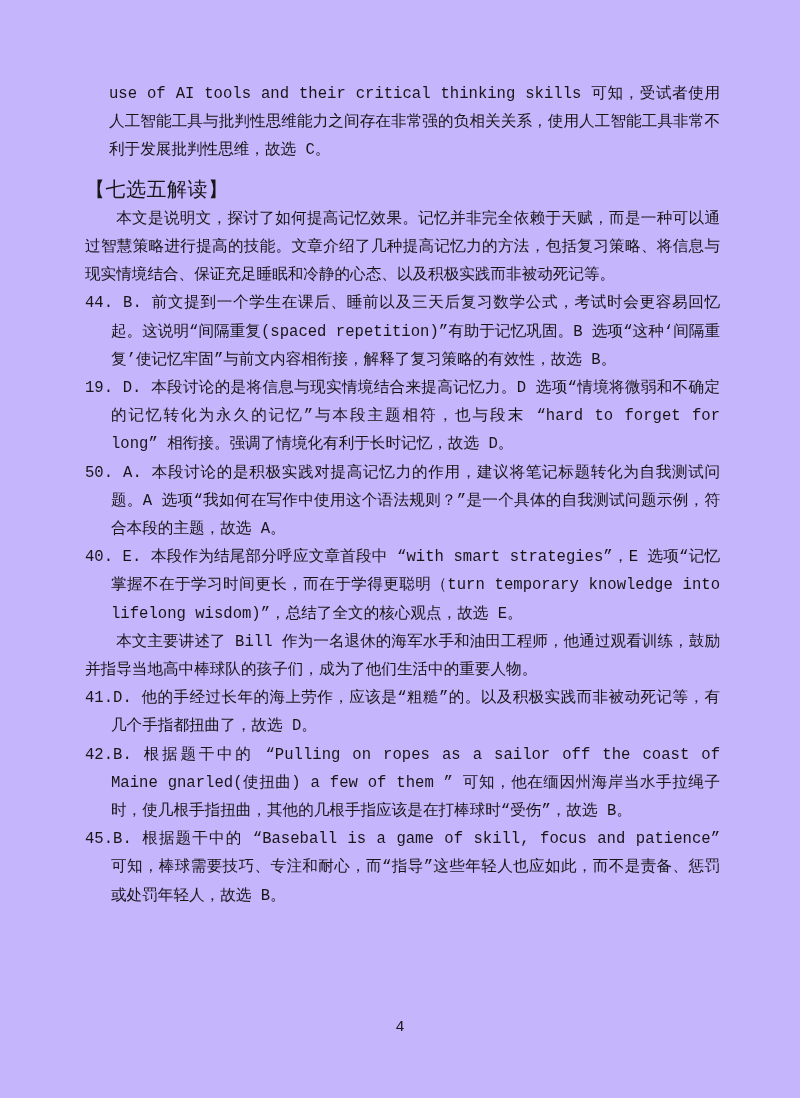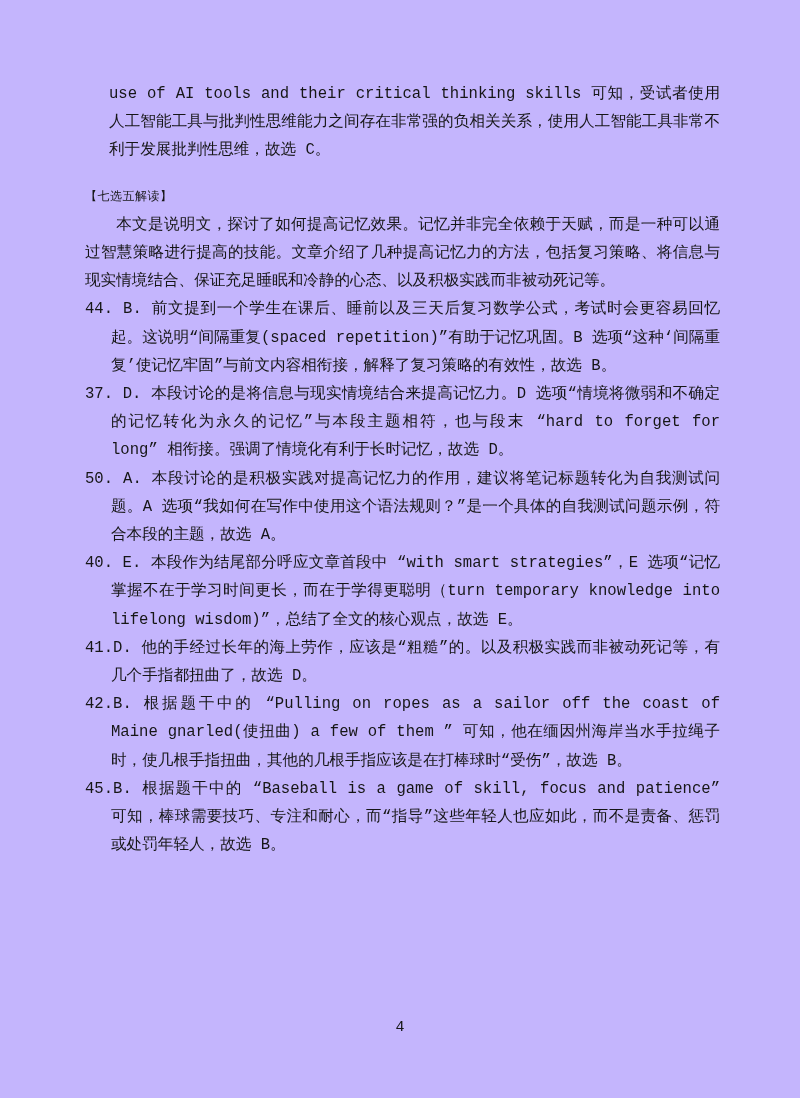--- a/index.html
+++ b/index.html
@@ -19,21 +19,21 @@
     top: 0; left: 0;
     box-sizing: border-box;
     width: 800px;
     padding: 80px 80px 0 85px;
     text-align: justify;
   }
   p { margin: 0; }
   
   .cont { padding-left: 24px; }
   
-  .sec { margin: 18px 0 0 0; font-size: 12px; font-weight: normal; letter-spacing: 0.5px; }
+  .sec { margin: 12px 0 0 0; font-size: 20px; font-weight: normal; letter-spacing: 0.5px; }
   .sec.tight { margin-top: 16px; }
   
   .intro { text-indent: 2em; }
   
   .item { padding-left: 26px; text-indent: -26px; }
   .num { white-space: nowrap; }
   .pageno {
     position: absolute;
     top: 1014px;
     left: 0;
@@ -47,24 +47,25 @@
 
 <div class="page">
   <div class="content">
 
     <p class="cont">use of AI tools and their critical thinking skills 可知，受试者使用人工智能工具与批判性思维能力之间存在非常强的负相关关系，使用人工智能工具非常不利于发展批判性思维，故选 C。</p>
 
     <p class="sec">【七选五解读】</p>
     <p class="intro">本文是说明文，探讨了如何提高记忆效果。记忆并非完全依赖于天赋，而是一种可以通过智慧策略进行提高的技能。文章介绍了几种提高记忆力的方法，包括复习策略、将信息与现实情境结合、保证充足睡眠和冷静的心态、以及积极实践而非被动死记等。</p>
 
     <p class="item"><span class="num">44. B.</span> <span>前文提到一个学生在课后、睡前以及三天后复习数学公式，考试时会更容易回忆起。这说明“间隔重复(spaced repetition)”有助于记忆巩固。B 选项“这种‘间隔重复’使记忆牢固”与前文内容相衔接，解释了复习策略的有效性，故选 B。</span></p>
-    <p class="item"><span class="num">37. D.</span> <span>本段讨论的是将信息与现实情境结合来提高记忆力。D 选项“情境将微弱和不确定的记忆转化为永久的记忆”与本段主题相符，也与段末 “hard to forget for long” 相衔接。强调了情境化有利于长时记忆，故选 D。</span></p>
+    <p class="item"><span class="num">19. D.</span> <span>本段讨论的是将信息与现实情境结合来提高记忆力。D 选项“情境将微弱和不确定的记忆转化为永久的记忆”与本段主题相符，也与段末 “hard to forget for long” 相衔接。强调了情境化有利于长时记忆，故选 D。</span></p>
     <p class="item"><span class="num">50. A.</span> <span>本段讨论的是积极实践对提高记忆力的作用，建议将笔记标题转化为自我测试问题。A 选项“我如何在写作中使用这个语法规则？”是一个具体的自我测试问题示例，符合本段的主题，故选 A。</span></p>
     <p class="item"><span class="num">40. E.</span> <span>本段作为结尾部分呼应文章首段中 “with smart strategies”，E 选项“记忆掌握不在于学习时间更长，而在于学得更聪明（turn temporary knowledge into lifelong wisdom)”，总结了全文的核心观点，故选 E。</span></p>
 
+    <p class="intro">本文主要讲述了 Bill 作为一名退休的海军水手和油田工程师，他通过观看训练，鼓励并指导当地高中棒球队的孩子们，成为了他们生活中的重要人物。</p>
 
     <p class="item"><span class="num">41.D.</span> <span>他的手经过长年的海上劳作，应该是“粗糙”的。以及积极实践而非被动死记等，有几个手指都扭曲了，故选 D。</span></p>
     <p class="item"><span class="num">42.B.</span> <span>根据题干中的 “Pulling on ropes as a sailor off the coast of Maine gnarled(使扭曲) a few of them ” 可知，他在缅因州海岸当水手拉绳子时，使几根手指扭曲，其他的几根手指应该是在打棒球时“受伤”，故选 B。</span></p>
     <p class="item"><span class="num">45.B.</span> <span>根据题干中的 “Baseball is a game of skill, focus and patience” 可知，棒球需要技巧、专注和耐心，而“指导”这些年轻人也应如此，而不是责备、惩罚或处罚年轻人，故选 B。</span></p>
 
   </div>
 
   <div class="pageno">4</div>
 </div>
 

